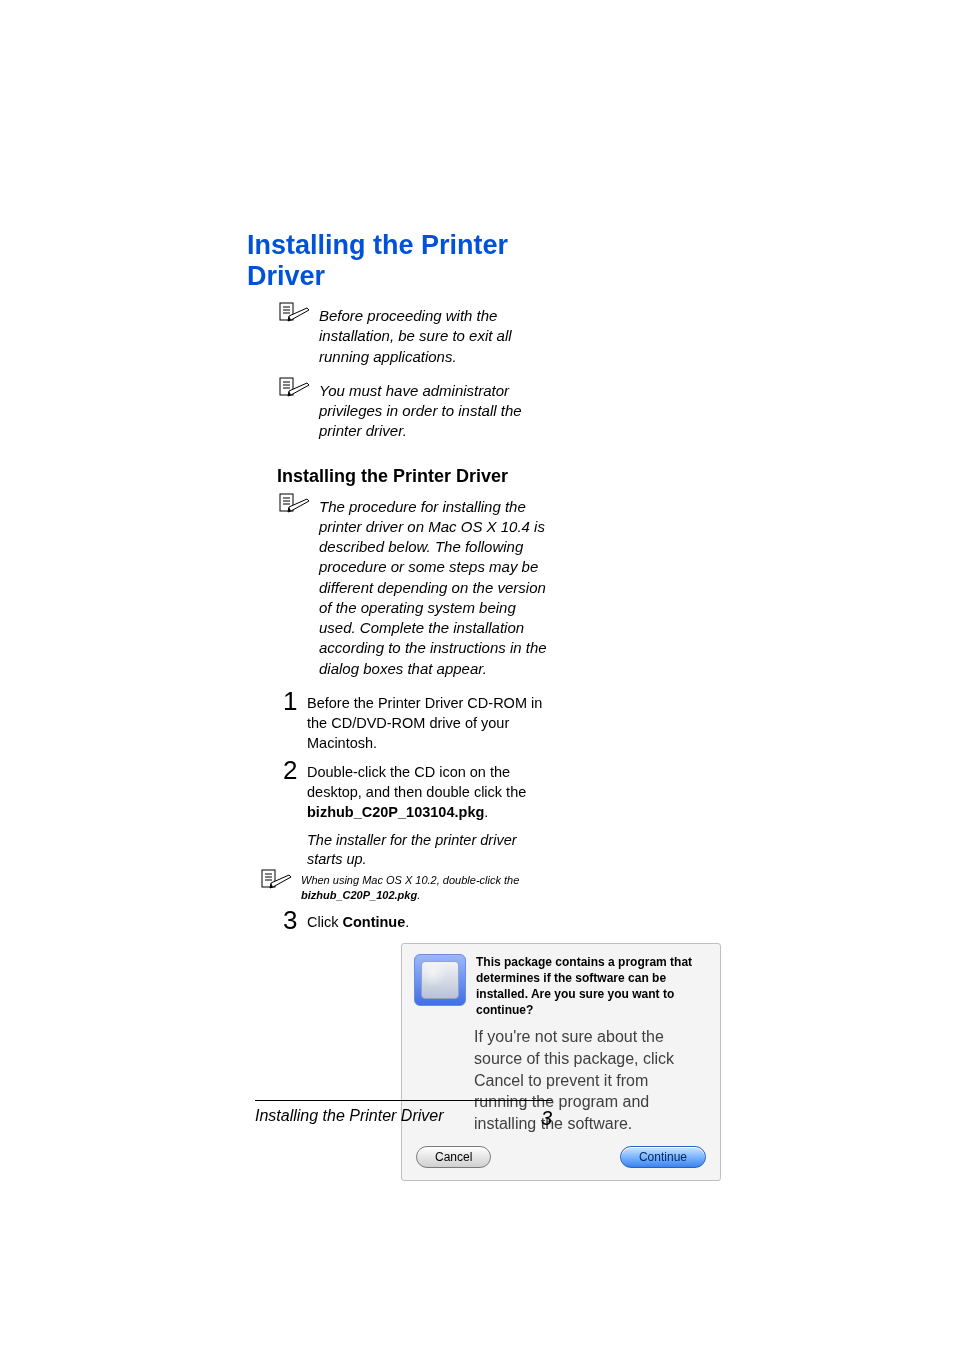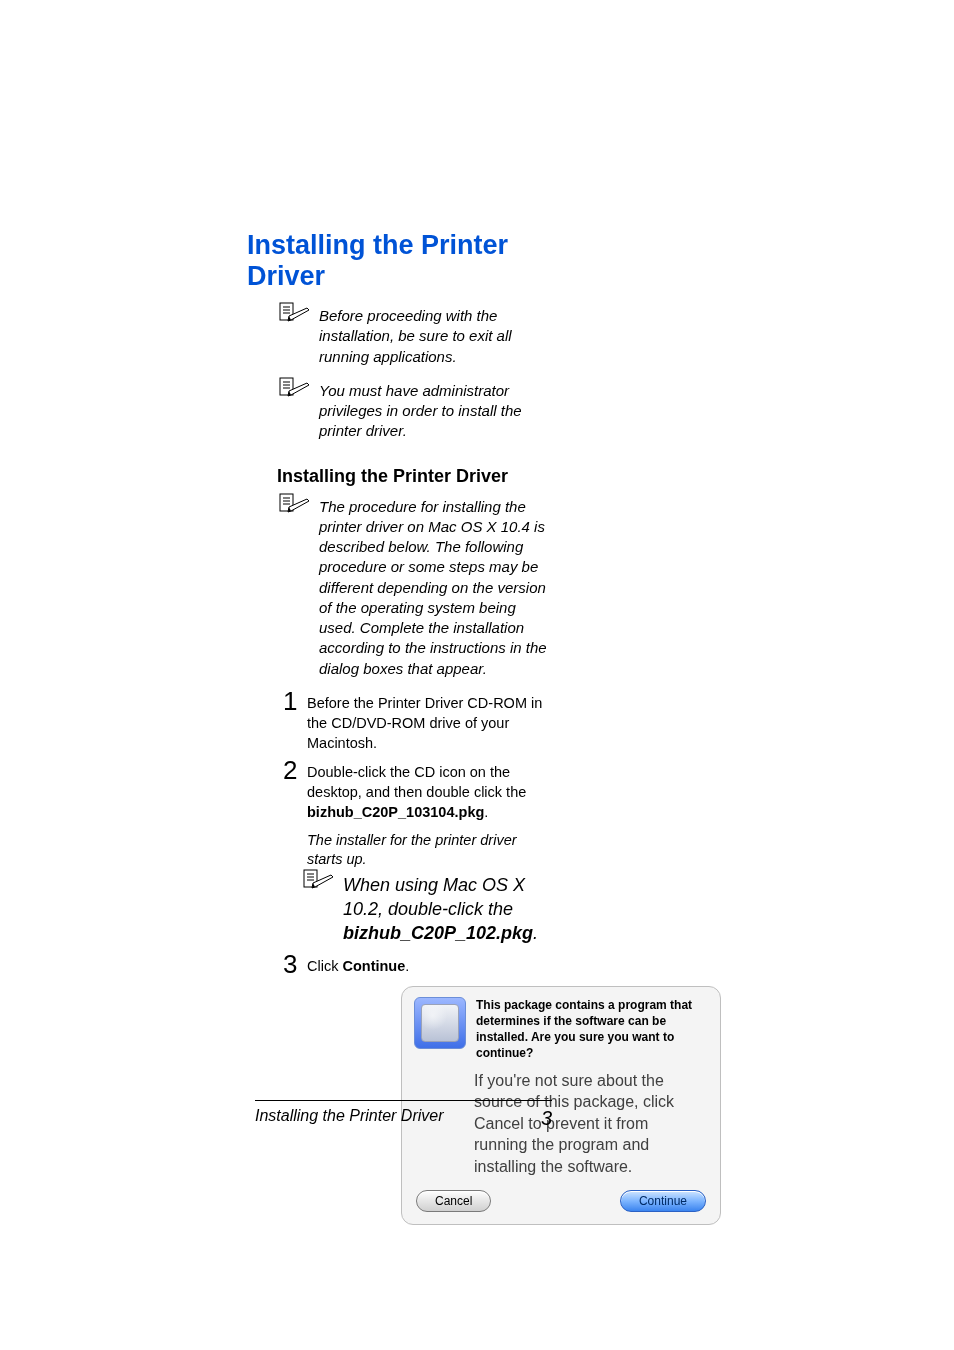--- a/index.html
+++ b/index.html
@@ -56,35 +56,35 @@
     font-family: Arial, Helvetica, sans-serif;
   }
   .step-italic {
     font-style: italic;
     font-size: 14.5px;
     margin: 8px 0 3px 52px;
     line-height: 1.35;
   }
   .sub-note {
     position: relative;
-    margin: 0 0 10px 88px;
-    font-style: italic;
-    font-size: 18px;
+    margin: 0 0 10px 46px;
+    font-style: italic;
+    font-size: 11px;
     line-height: 1.35;
   }
   .sub-note .note-icon {
     left: -40px;
     top: -4px;
   }
   .bold { font-weight: bold; }
   .dialog-wrap {
     width: 318px;
     margin: 10px 0 0 146px;
     border: 1px solid #bfbfbf;
-    border-radius: 12px;
+    border-radius: 3px;
     background: #f4f4f4;
     font-family: "Lucida Grande", Arial, sans-serif;
     overflow: hidden;
   }
   .dialog-top {
     display: flex;
     padding: 10px 12px 8px 12px;
   }
   .dialog-icon {
     width: 50px;

